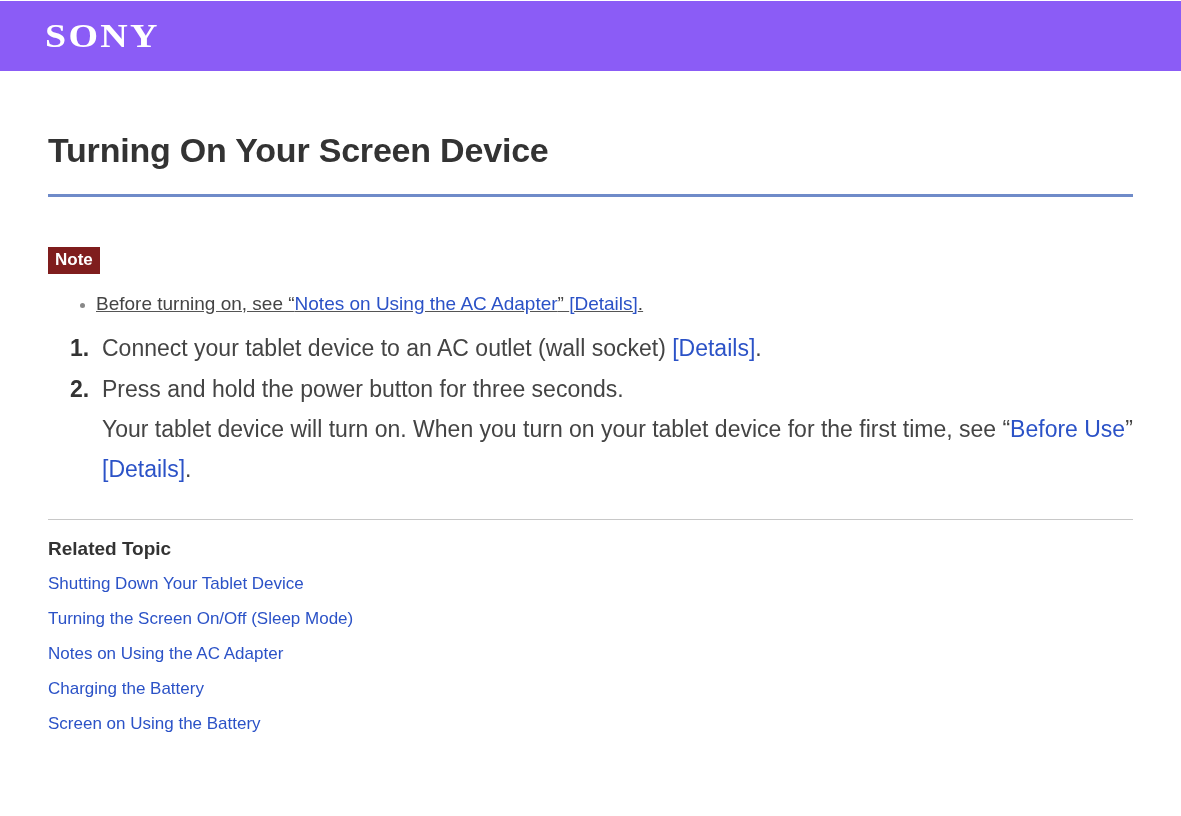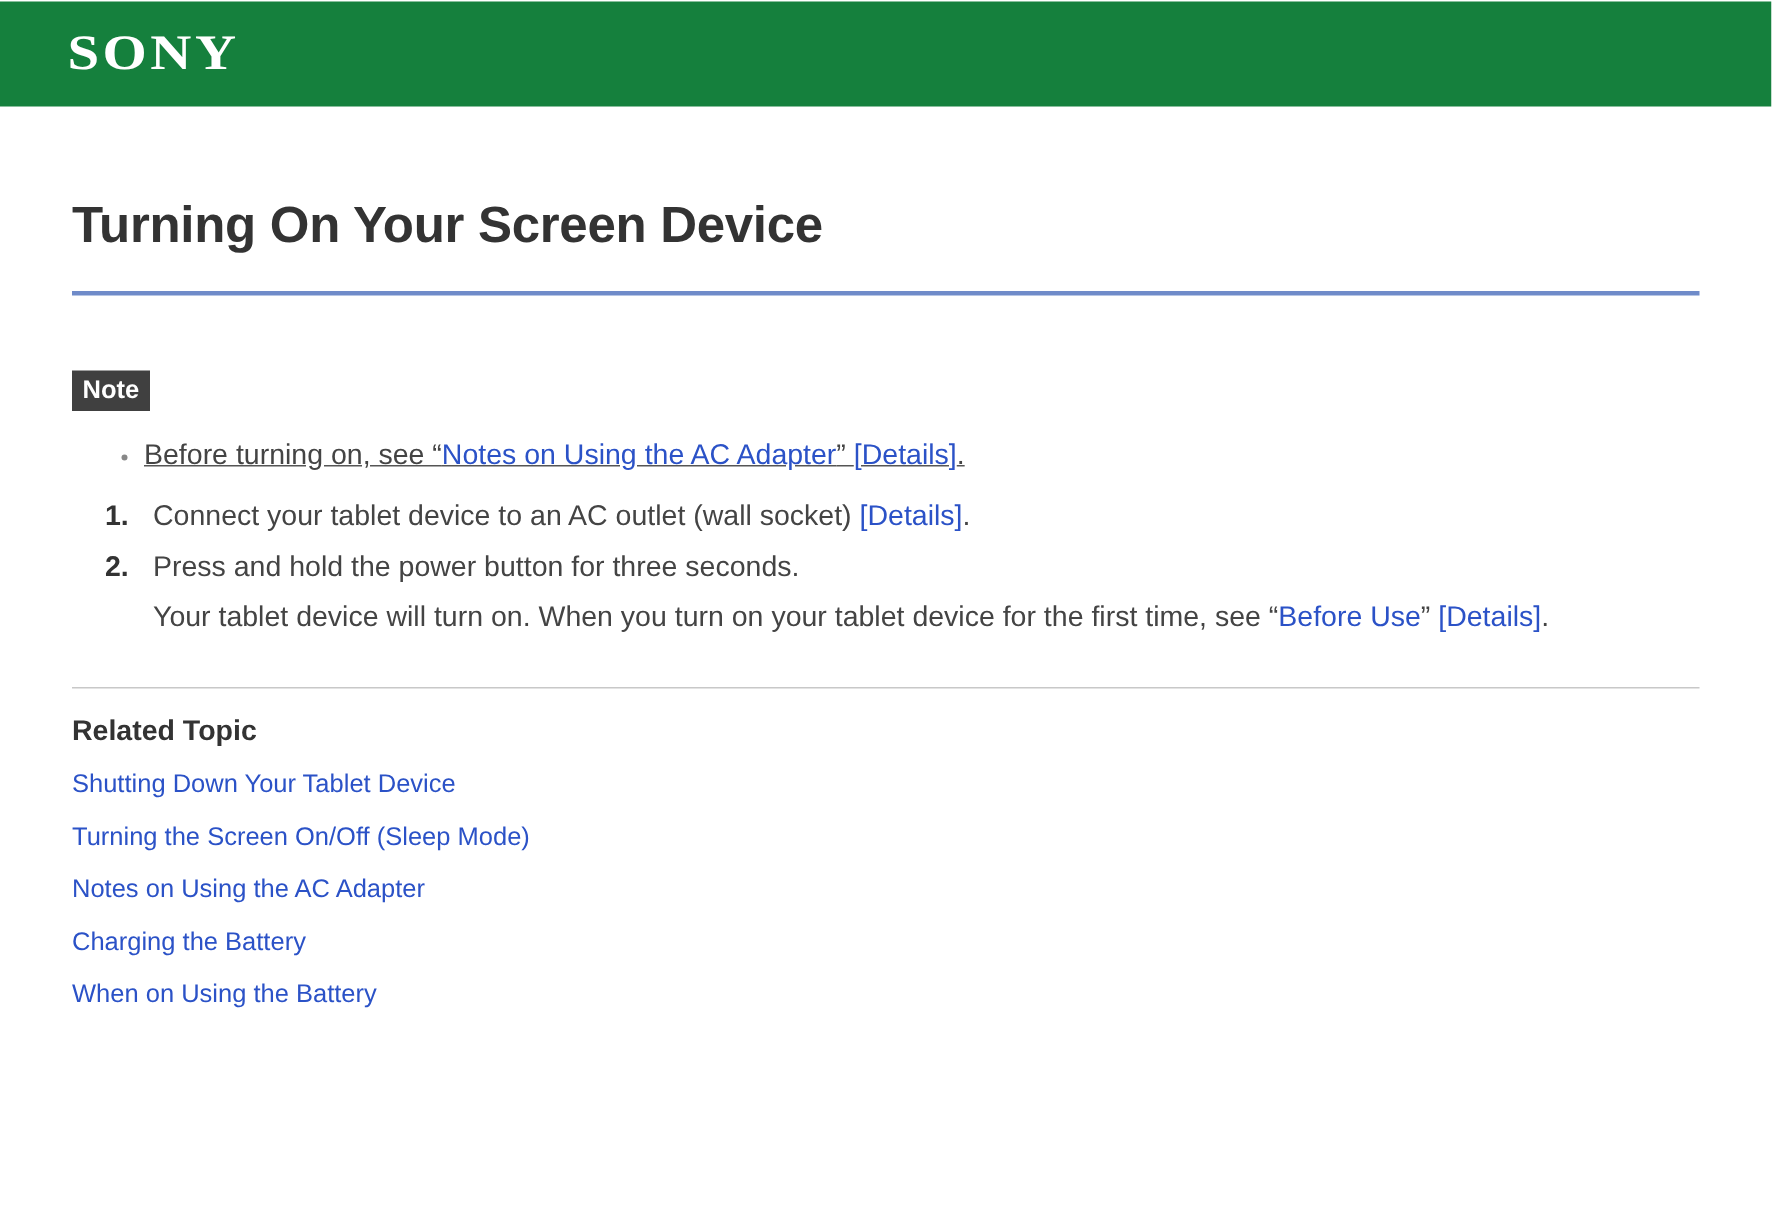--- a/index.html
+++ b/index.html
@@ -5,21 +5,21 @@
   * { box-sizing: border-box; }
   html, body { margin: 0; padding: 0; }
   body {
     font-family: "Helvetica Neue", Helvetica, Arial, sans-serif;
     color: #333;
     width: 1181px;
     background: #fff;
   }
   .top-white { height: 1px; background: #fff; }
   .header-bar {
-    background: #15803d;
+    background: #8b5cf6;
     height: 70px;
     display: flex;
     align-items: center;
     padding-left: 45px;
   }
   .sony-logo {
     color: #fff;
     font-family: "Times New Roman", serif;
     font-weight: 800;
     font-size: 33px;
@@ -37,21 +37,21 @@
     margin: 0 0 24px 0;
     letter-spacing: -0.2px;
   }
   .title-rule {
     border: none;
     border-top: 3px solid #6f8bc9;
     margin: 0 0 50px 0;
   }
   .note-badge {
     display: inline-block;
-    background: #404040;
+    background: #7f1d1d;
     color: #fff;
     font-weight: 700;
     font-size: 17px;
     padding: 3px 7px 4px 7px;
     margin-bottom: 14px;
   }
   ul.note-list {
     margin: 0 0 8px 0;
     padding-left: 48px;
     list-style: disc;
@@ -68,21 +68,21 @@
     color: #888;
     font-size: 15px;
   }
   ol.steps {
     margin: 0 0 30px 0;
     padding-left: 48px;
     counter-reset: step;
     list-style: none;
   }
   ol.steps > li {
-    font-size: 19px;
+    font-size: 23px;
     line-height: 1.75;
     color: #444;
     position: relative;
     padding-left: 6px;
     margin-bottom: 0px;
   }
   ol.steps > li::before {
     counter-increment: step;
     content: counter(step) ".";
     font-weight: 700;
@@ -156,15 +156,15 @@
   </ol>
 
   <hr class="section-rule">
 
   <div class="related-heading">Related Topic</div>
   <ul class="related-list">
     <li><a href="#">Shutting Down Your Tablet Device</a></li>
     <li><a href="#">Turning the Screen On/Off (Sleep Mode)</a></li>
     <li><a href="#">Notes on Using the AC Adapter</a></li>
     <li><a href="#">Charging the Battery</a></li>
-    <li><a href="#">When on Using the Battery</a></li>
+    <li><a href="#">Screen on Using the Battery</a></li>
   </ul>
 </div>
 
 </body></html>

